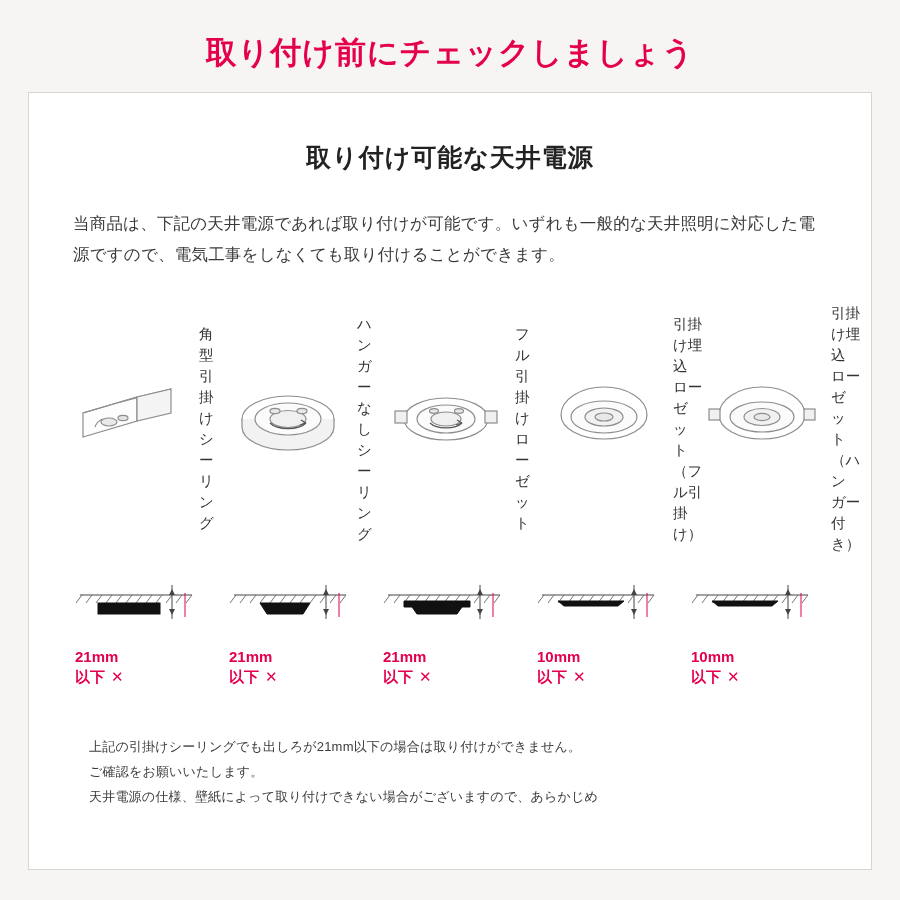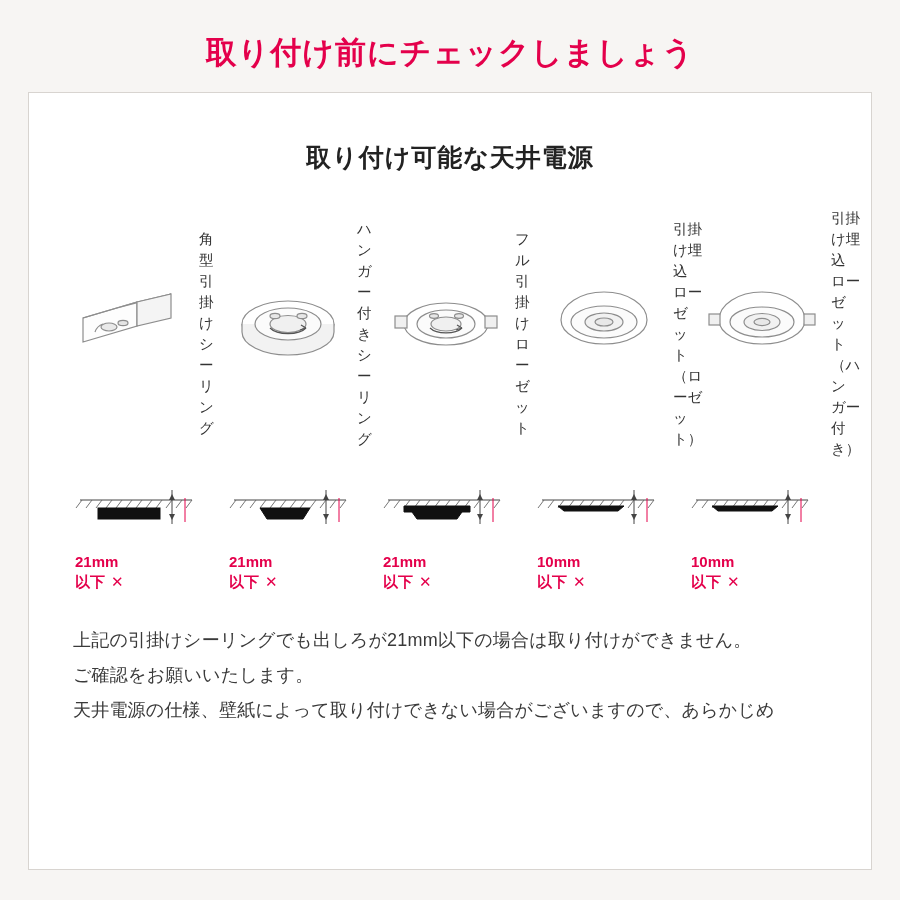--- a/index.html
+++ b/index.html
@@ -120,40 +120,41 @@
   }
   .mlabel .sub {
     display: inline-block;
   }
   .xmark {
     color: #e4004b;
     font-weight: bold;
     margin-left: 6px;
   }
   .footnote {
-    margin: 0;
+    margin: 16px;
     padding: 30px 44px 0 44px;
-    font-size: 18px;
+    font-size: 13px;
     line-height: 1.95;
     color: #3a3a3a;
     letter-spacing: 0.2px;
   }
   .footnote p { margin: 0; }
 </style>
 </head>
 <body>
 
 <div class="page">
 
   <h1 class="main-title">取り付け前にチェックしましょう</h1>
 
   <div class="card">
 
     <h2 class="card-title">取り付け可能な天井電源</h2>
 
+    <p class="lead">当商品は、下記の天井電源であれば取り付けが可能です。いずれも一般的な天井照明に対応した電源ですので、電気工事をしなくても取り付けることができます。</p>
 
     <div class="items">
 
       <div class="item">
         <div class="art">
           <svg width="130" height="96" viewBox="0 0 130 96">
             <g fill="none" stroke="#8d8d8d" stroke-width="1.2">
               <polygon points="18,62 18,38 72,22 72,46" fill="#fdfdfd"></polygon>
               <polygon points="18,38 52,28 106,14 72,22" fill="#ffffff"></polygon>
               <polygon points="72,22 106,14 106,38 72,46" fill="#f4f4f4"></polygon>
@@ -178,21 +179,21 @@
               <ellipse cx="65" cy="44" rx="33" ry="16" fill="#fbfbfb"></ellipse>
               <ellipse cx="65" cy="44" rx="18" ry="8.5" fill="#f0f0f0"></ellipse>
               <path d="M47 48 a20 10 0 0 0 36 0" stroke="#555"></path>
               <path d="M83 48 l-5 -3 M83 48 l-6 2" stroke="#555"></path>
               <ellipse cx="52" cy="36" rx="5" ry="2.6" fill="#e7e7e7"></ellipse>
               <ellipse cx="79" cy="36" rx="5" ry="2.6" fill="#e7e7e7"></ellipse>
             </g>
           </svg>
         </div>
         <div class="caption">
-          <div>ハンガー付き</div>
+          <div>ハンガーなし</div>
           <div>シーリング</div>
         </div>
       </div>
 
       <div class="item">
         <div class="art">
           <svg width="130" height="96" viewBox="0 0 130 96">
             <g fill="none" stroke="#8d8d8d" stroke-width="1.2">
               <ellipse cx="65" cy="44" rx="42" ry="21" fill="#ffffff"></ellipse>
               <rect x="14" y="36" width="12" height="12" fill="#f0f0f0"></rect>
@@ -219,21 +220,21 @@
               <path d="M22 40 a43 28 0 0 1 86 0 a43 24 0 0 1 -86 0 z" fill="#ffffff"></path>
               <ellipse cx="65" cy="42" rx="33" ry="16" fill="#fbfbfb"></ellipse>
               <ellipse cx="65" cy="42" rx="19" ry="9" fill="#f1f1f1"></ellipse>
               <ellipse cx="65" cy="42" rx="9" ry="4" fill="#e8e8e8"></ellipse>
             </g>
           </svg>
         </div>
         <div class="caption">
           <div>引掛け埋込</div>
           <div>ローゼット</div>
-          <div>（ローゼット）</div>
+          <div>（フル引掛け）</div>
         </div>
       </div>
 
       <div class="item">
         <div class="art">
           <svg width="130" height="96" viewBox="0 0 130 96">
             <g fill="none" stroke="#8d8d8d" stroke-width="1.2">
               <path d="M22 40 a43 28 0 0 1 86 0 a43 24 0 0 1 -86 0 z" fill="#ffffff"></path>
               <rect x="12" y="34" width="11" height="11" fill="#f0f0f0"></rect>
               <rect x="107" y="34" width="11" height="11" fill="#f0f0f0"></rect>

